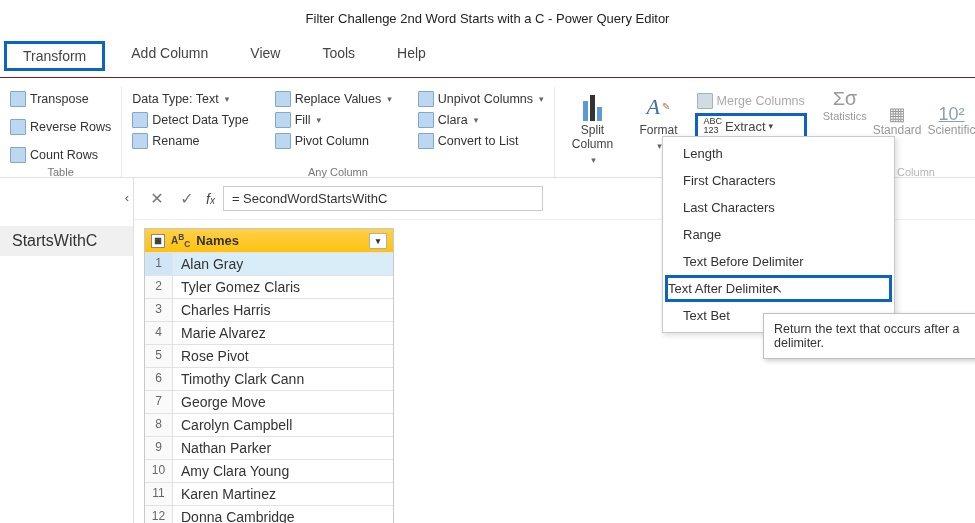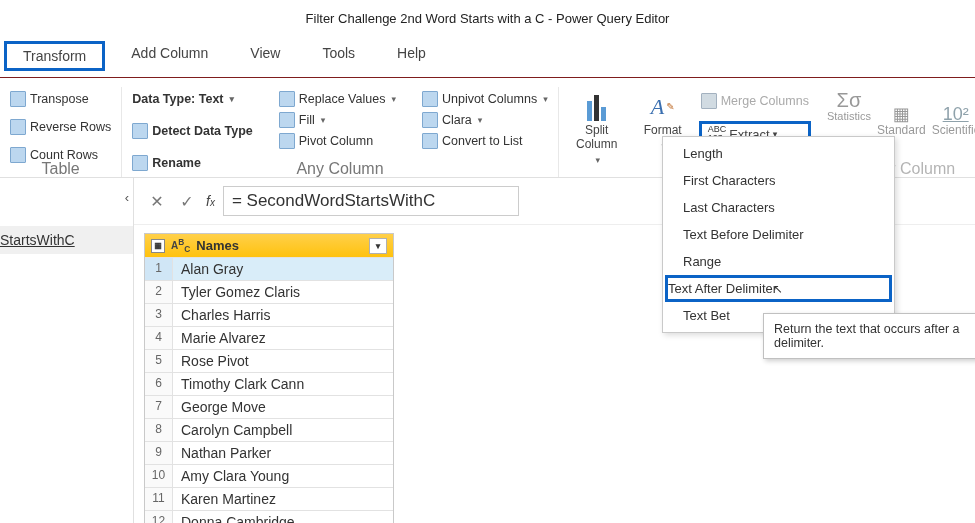--- a/index.html
+++ b/index.html
@@ -9,21 +9,21 @@
   .title { padding: 11px 6px; font-size: 13px; color: #222; text-align: center; }
 
   
   .tabs { display: flex; gap: 10px; padding: 4px 4px 6px 4px; border-bottom: 1px solid #7f1d1d; }
   .tab { padding: 4px 16px; font-size: 14px; color: #444; cursor: pointer; }
   .tab.highlighted { border: 3px solid #0b63c6; }
 
   
   .ribbon { display: flex; align-items: flex-end; gap: 0; border-bottom: 1px solid #e0e0e0; padding: 4px 0 0 0; position: relative; height: 100px;}
   .group { position: relative; border-right: 1px solid #e8e8e8; height: 90px; padding: 2px 8px 14px 8px; display:flex; flex-direction:column; gap:8px; }
-  .group-label { position: absolute; bottom: -1px; left: 0; right: 0; text-align: center; font-size: 16px; color: #777; }
+  .group-label { position: absolute; bottom: -1px; left: 0; right: 0; text-align: center; font-size: 11px; color: #777; }
   .rbtn { display: flex; align-items: center; gap: 4px; font-size: 12.5px; color: #333; padding: 1px 2px; line-height: 18px; white-space: nowrap; cursor: pointer;}
   .ricon { width: 16px; height: 16px; background: #bcd7ef; border: 1px solid #7ea8d0; border-radius: 1px; flex-shrink:0;}
   .dd::after { content: "▾"; font-size: 9px; color:#666; margin-left: 2px; }
 
   
   .large { display:flex; flex-direction:column; align-items:center; justify-content:center; width:60px; gap:2px; text-align:center; line-height:14px; font-size:12px; cursor:pointer; padding-top:4px;}
   .large .bigicon { width:32px; height:28px; display:flex; align-items:flex-end; justify-content:center; gap:2px;}
   .bar { width:5px; background:#5a9bd5; }
 
   
@@ -37,44 +37,44 @@
   .cursor { display:inline-block; margin-left:-8px; font-size:12px;}
 
   
   .tooltip { position:absolute; top:58px; left:112px; width:220px; background:#fff; border:1px solid #c0c0c0; box-shadow:2px 2px 5px rgba(0,0,0,.2); padding:8px 10px; font-size:12.5px; color:#333; z-index:30;}
   .tooltip { top:auto; left:auto;}
 
   
   .main { display:flex; height: calc(523px - 22px - 32px - 100px); }
   .left-pane { width:134px; border-right:1px solid #e0e0e0; position:relative;}
   .left-collapse { position:absolute; top:12px; right:4px; font-size:13px; color:#555; cursor:pointer;}
-  .query-item { margin-top:48px; padding:6px 0; font-size:14px; color:#333; background:#f0f0f0;text-decoration:underline;}
+  .query-item { margin-top:48px; padding:6px 12px; font-size:16px; color:#333; background:#f0f0f0;}
   .right-pane { flex:1; padding:0;}
 
   
   .fbar { display:flex; align-items:center; gap:8px; padding:8px 12px; border-bottom:1px solid #eee;}
   .fbtn { color:#777; font-size:16px; cursor:pointer; width:22px; text-align:center;}
   .fx { font-style:italic; font-size:14px; color:#444;}
-  .formula-input { border:1px solid #ccc; padding:4px 8px; font-size:17px; width:296px; color:#333; background:#fff;}
+  .formula-input { border:1px solid #ccc; padding:4px 8px; font-size:13px; width:320px; color:#333; background:#fff;}
 
   
   .dtable { margin:8px 0 0 10px; border:1px solid #c9c9c9; width:250px; }
   .col-header { background:linear-gradient(#ffd04a,#ffc20e); display:flex; align-items:center; gap:6px; padding:3px 6px; font-size:13px; color:#333; font-weight:600; position:relative;}
   .col-header .tableicon { width:14px; height:14px; background:#fff; border:1px solid #888; font-size:8px; text-align:center; line-height:12px;}
   .col-header .typeicon { font-size:10px; font-weight:700; color:#444; }
   .col-dd { margin-left:auto; width:18px; height:16px; border:1px solid #b0b0b0; background:#fff; font-size:9px; display:flex; align-items:center; justify-content:center; cursor:pointer;}
   .trow { display:flex; border-top:1px solid #e2e2e2; }
   .trow .rn { width:28px; text-align:center; font-size:12px; color:#666; padding:3px 0; border-right:1px solid #e2e2e2; background:#fafafa;}
   .trow .val { flex:1; padding:3px 8px; font-size:14px; color:#333;}
   .trow.sel { background:#d9edf9;}
   .trow.sel .rn { background:#d0e6f6;}
 
   .greyicon { filter: grayscale(60%); opacity:.85;}
   .disabled { color:#aaa; }
-  .stat-large { font-size:20px; font-family: Liberation Sans, sans-serif;}
+  .stat-large { font-size:20px; font-family: Liberation Mono, monospace;}
 </style>
 </head>
 <body>
 
 <div class="title">Filter Challenge 2nd Word Starts with a C - Power Query Editor</div>
 
 <div class="tabs">
   <div class="tab highlighted">Transform</div>
   <div class="tab">Add Column</div>
   <div class="tab">View</div>
@@ -94,21 +94,21 @@
         <span>Reverse Rows</span>
       </div>
     <div class="rbtn">
         <span class="ricon"></span>
         <span>Count Rows</span>
       </div>
     <span class="group-label">Table</span>
   </div>
 
   <div class="group" style="flex-direction:row; gap:22px;">
-    <div style="display:flex;flex-direction:column;gap:12px;font-weight:bold;">
+    <div style="display:flex;flex-direction:column;gap:1px;">
       <div class="rbtn dd">
           <span>Data Type: Text</span>
         </div>
       <div class="rbtn">
           <span class="ricon"></span>
           <span>Detect Data Type</span>
         </div>
       <div class="rbtn">
           <span class="ricon"></span>
           <span>Rename</span>
@@ -155,21 +155,21 @@
       <span style="white-space:pre;">Split
 Column</span>
     </div>
     <div class="large dd">
       <div class="bigicon" style="align-items:center;">
         <span style="font-family:serif;font-style:italic;font-size:22px;color:#3a6fb0;">A</span>
         <span style="font-size:10px;color:#c07030;">✎</span>
       </div>
       <span>Format</span>
     </div>
-    <div style="display:flex;flex-direction:column;gap:10px;padding-top:2px;">
+    <div style="display:flex;flex-direction:column;gap:2px;padding-top:2px;">
       <div class="rbtn disabled">
           <span class="ricon greyicon"></span>
           <span>Merge Columns</span>
         </div>
       <div class="extract-wrap">
         <span class="abc123">ABC<br>123</span>
         <span>Extract</span>
         <span style="font-size:9px;">▾</span>
       </div>
     </div>
@@ -192,22 +192,22 @@
         </div>
       <span>Scientific</span>
     </div>
     <span class="group-label">Number Column</span>
   </div>
 
   <div class="menu" style="top:58px; left:662px;">
     <div class="menu-item">Length</div>
     <div class="menu-item">First Characters</div>
     <div class="menu-item">Last Characters</div>
+    <div class="menu-item">Range</div>
     <div class="menu-item">Text Before Delimiter</div>
-    <div class="menu-item">Range</div>
     <div class="menu-item highlighted">
       <span>Text After Delimiter</span>
       <span class="cursor">↖</span>
     </div>
     <div class="menu-item" style="white-space:nowrap;overflow:hidden;">Text Bet</div>
     <div class="tooltip" style="position:absolute; top:176px; left:100px;">Return the text that occurs after a delimiter.</div>
   </div>
 </div>
 
 <div class="main">

